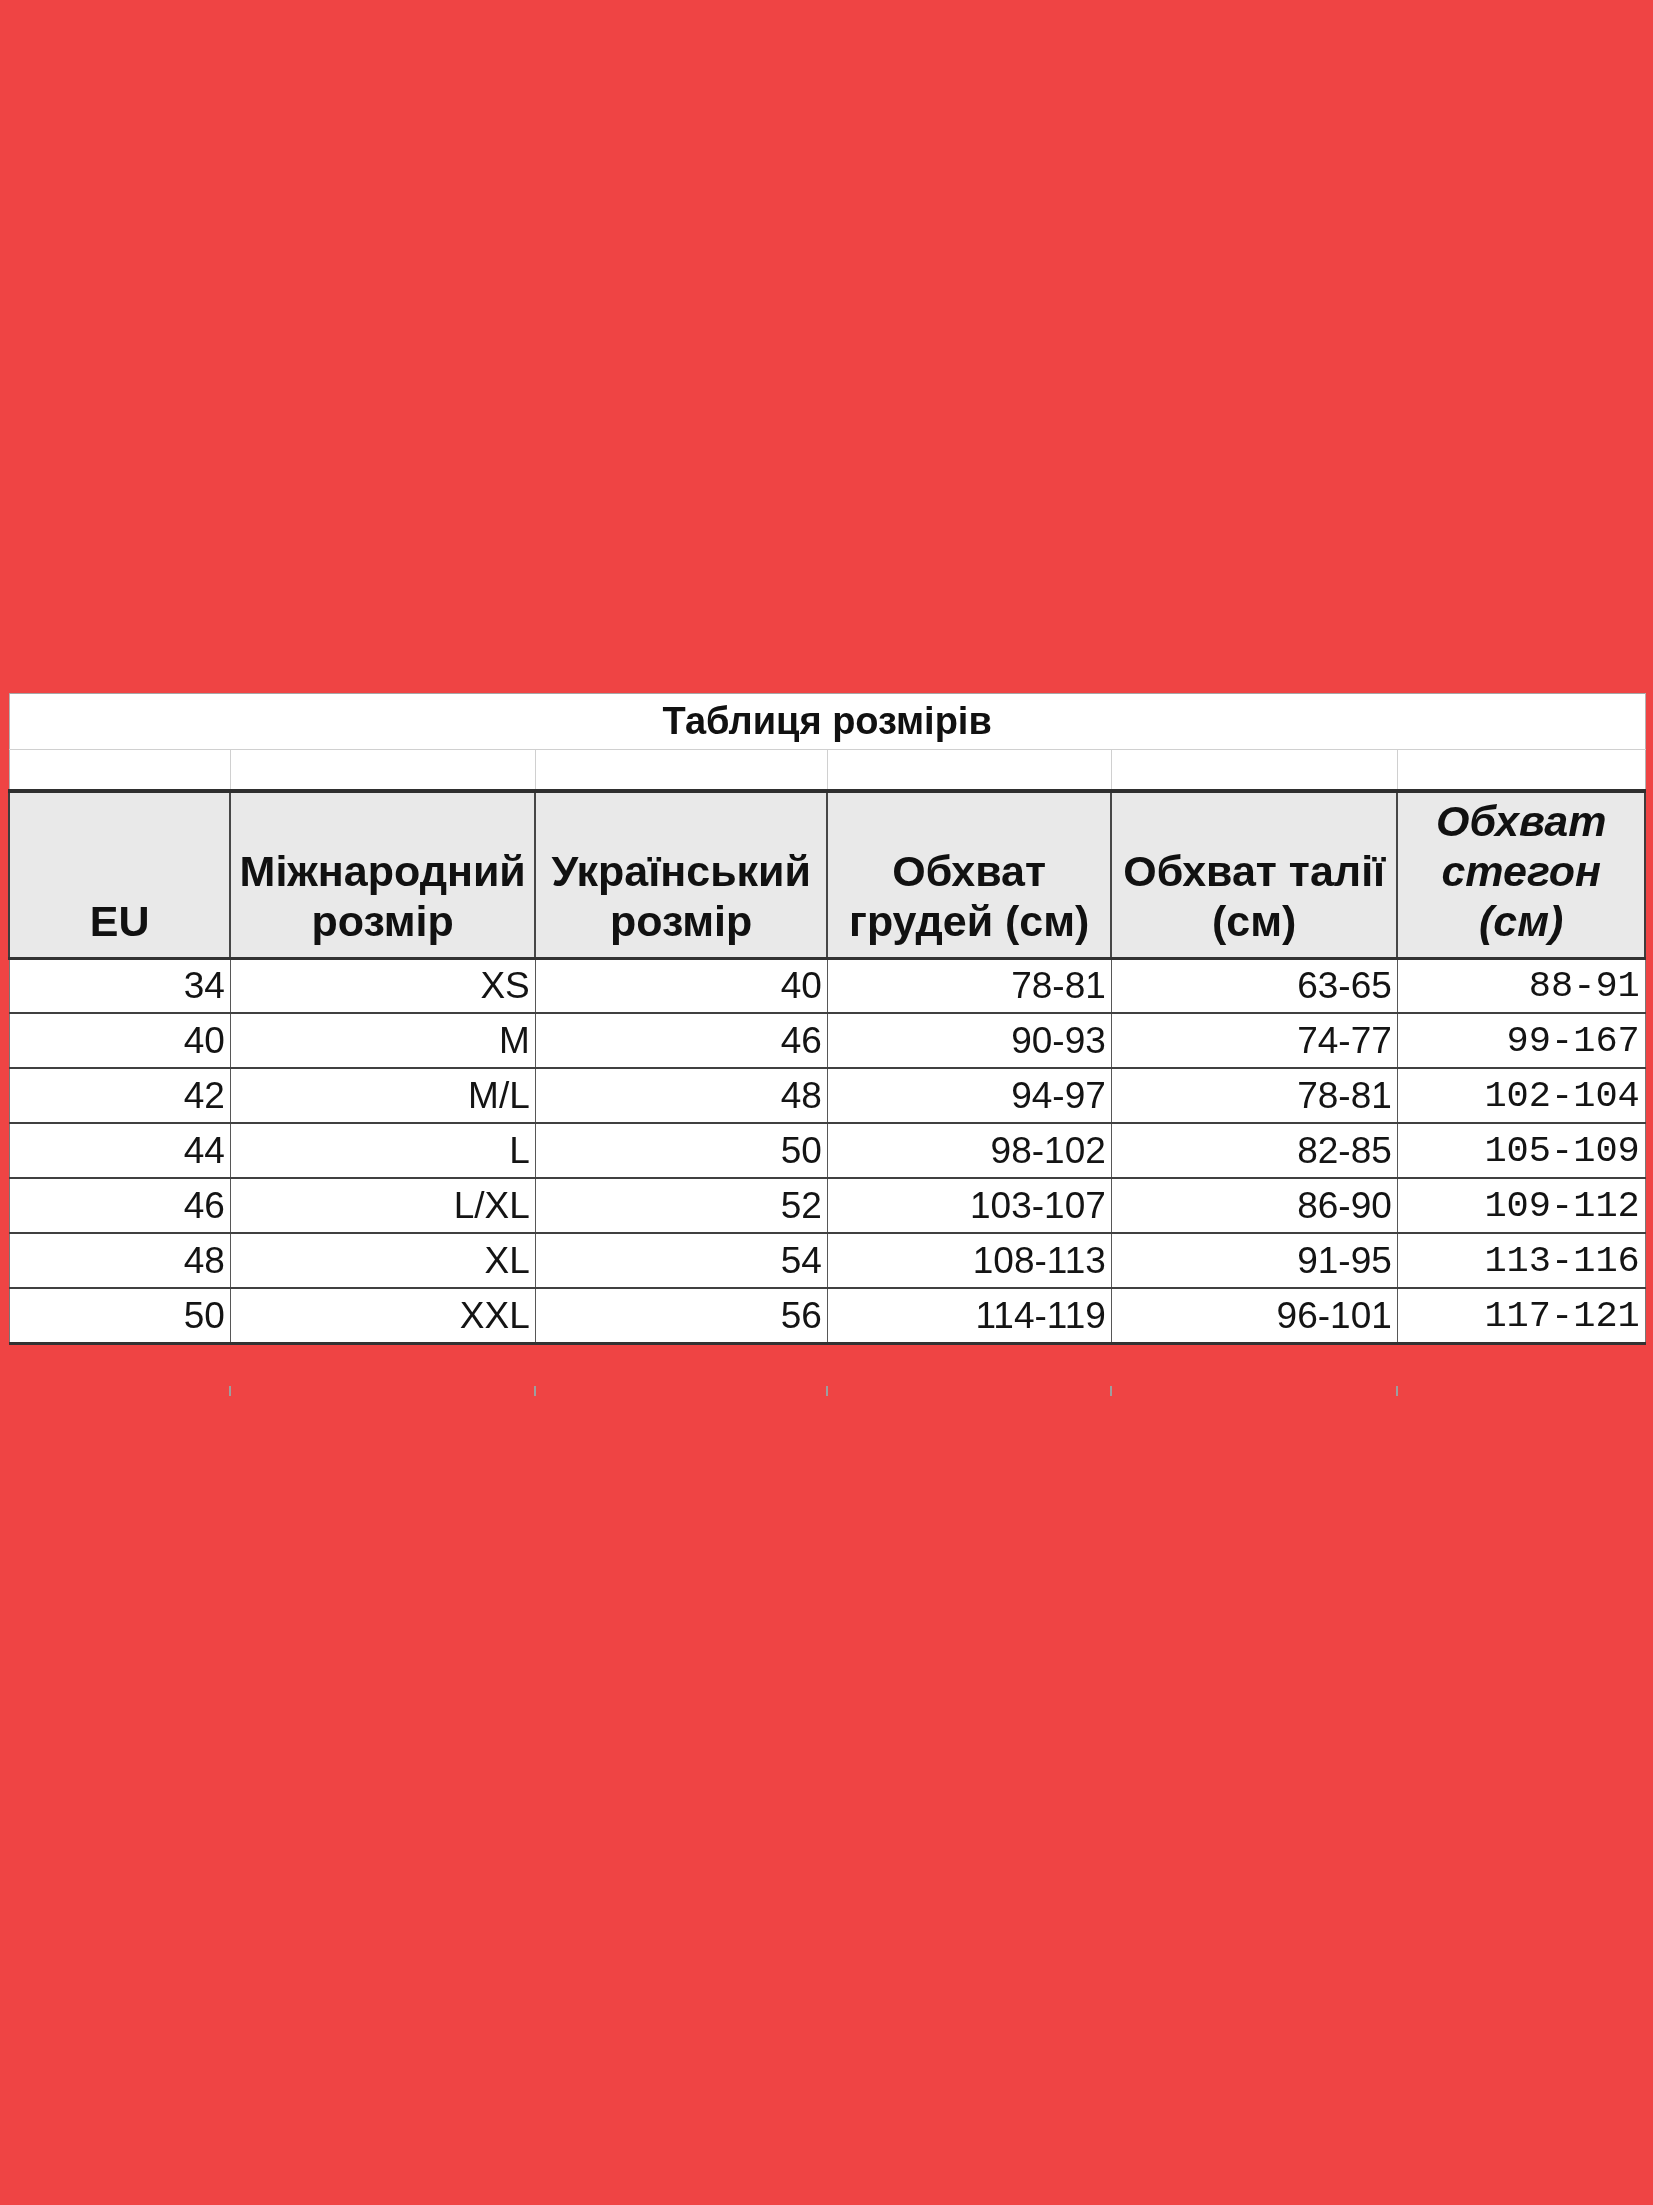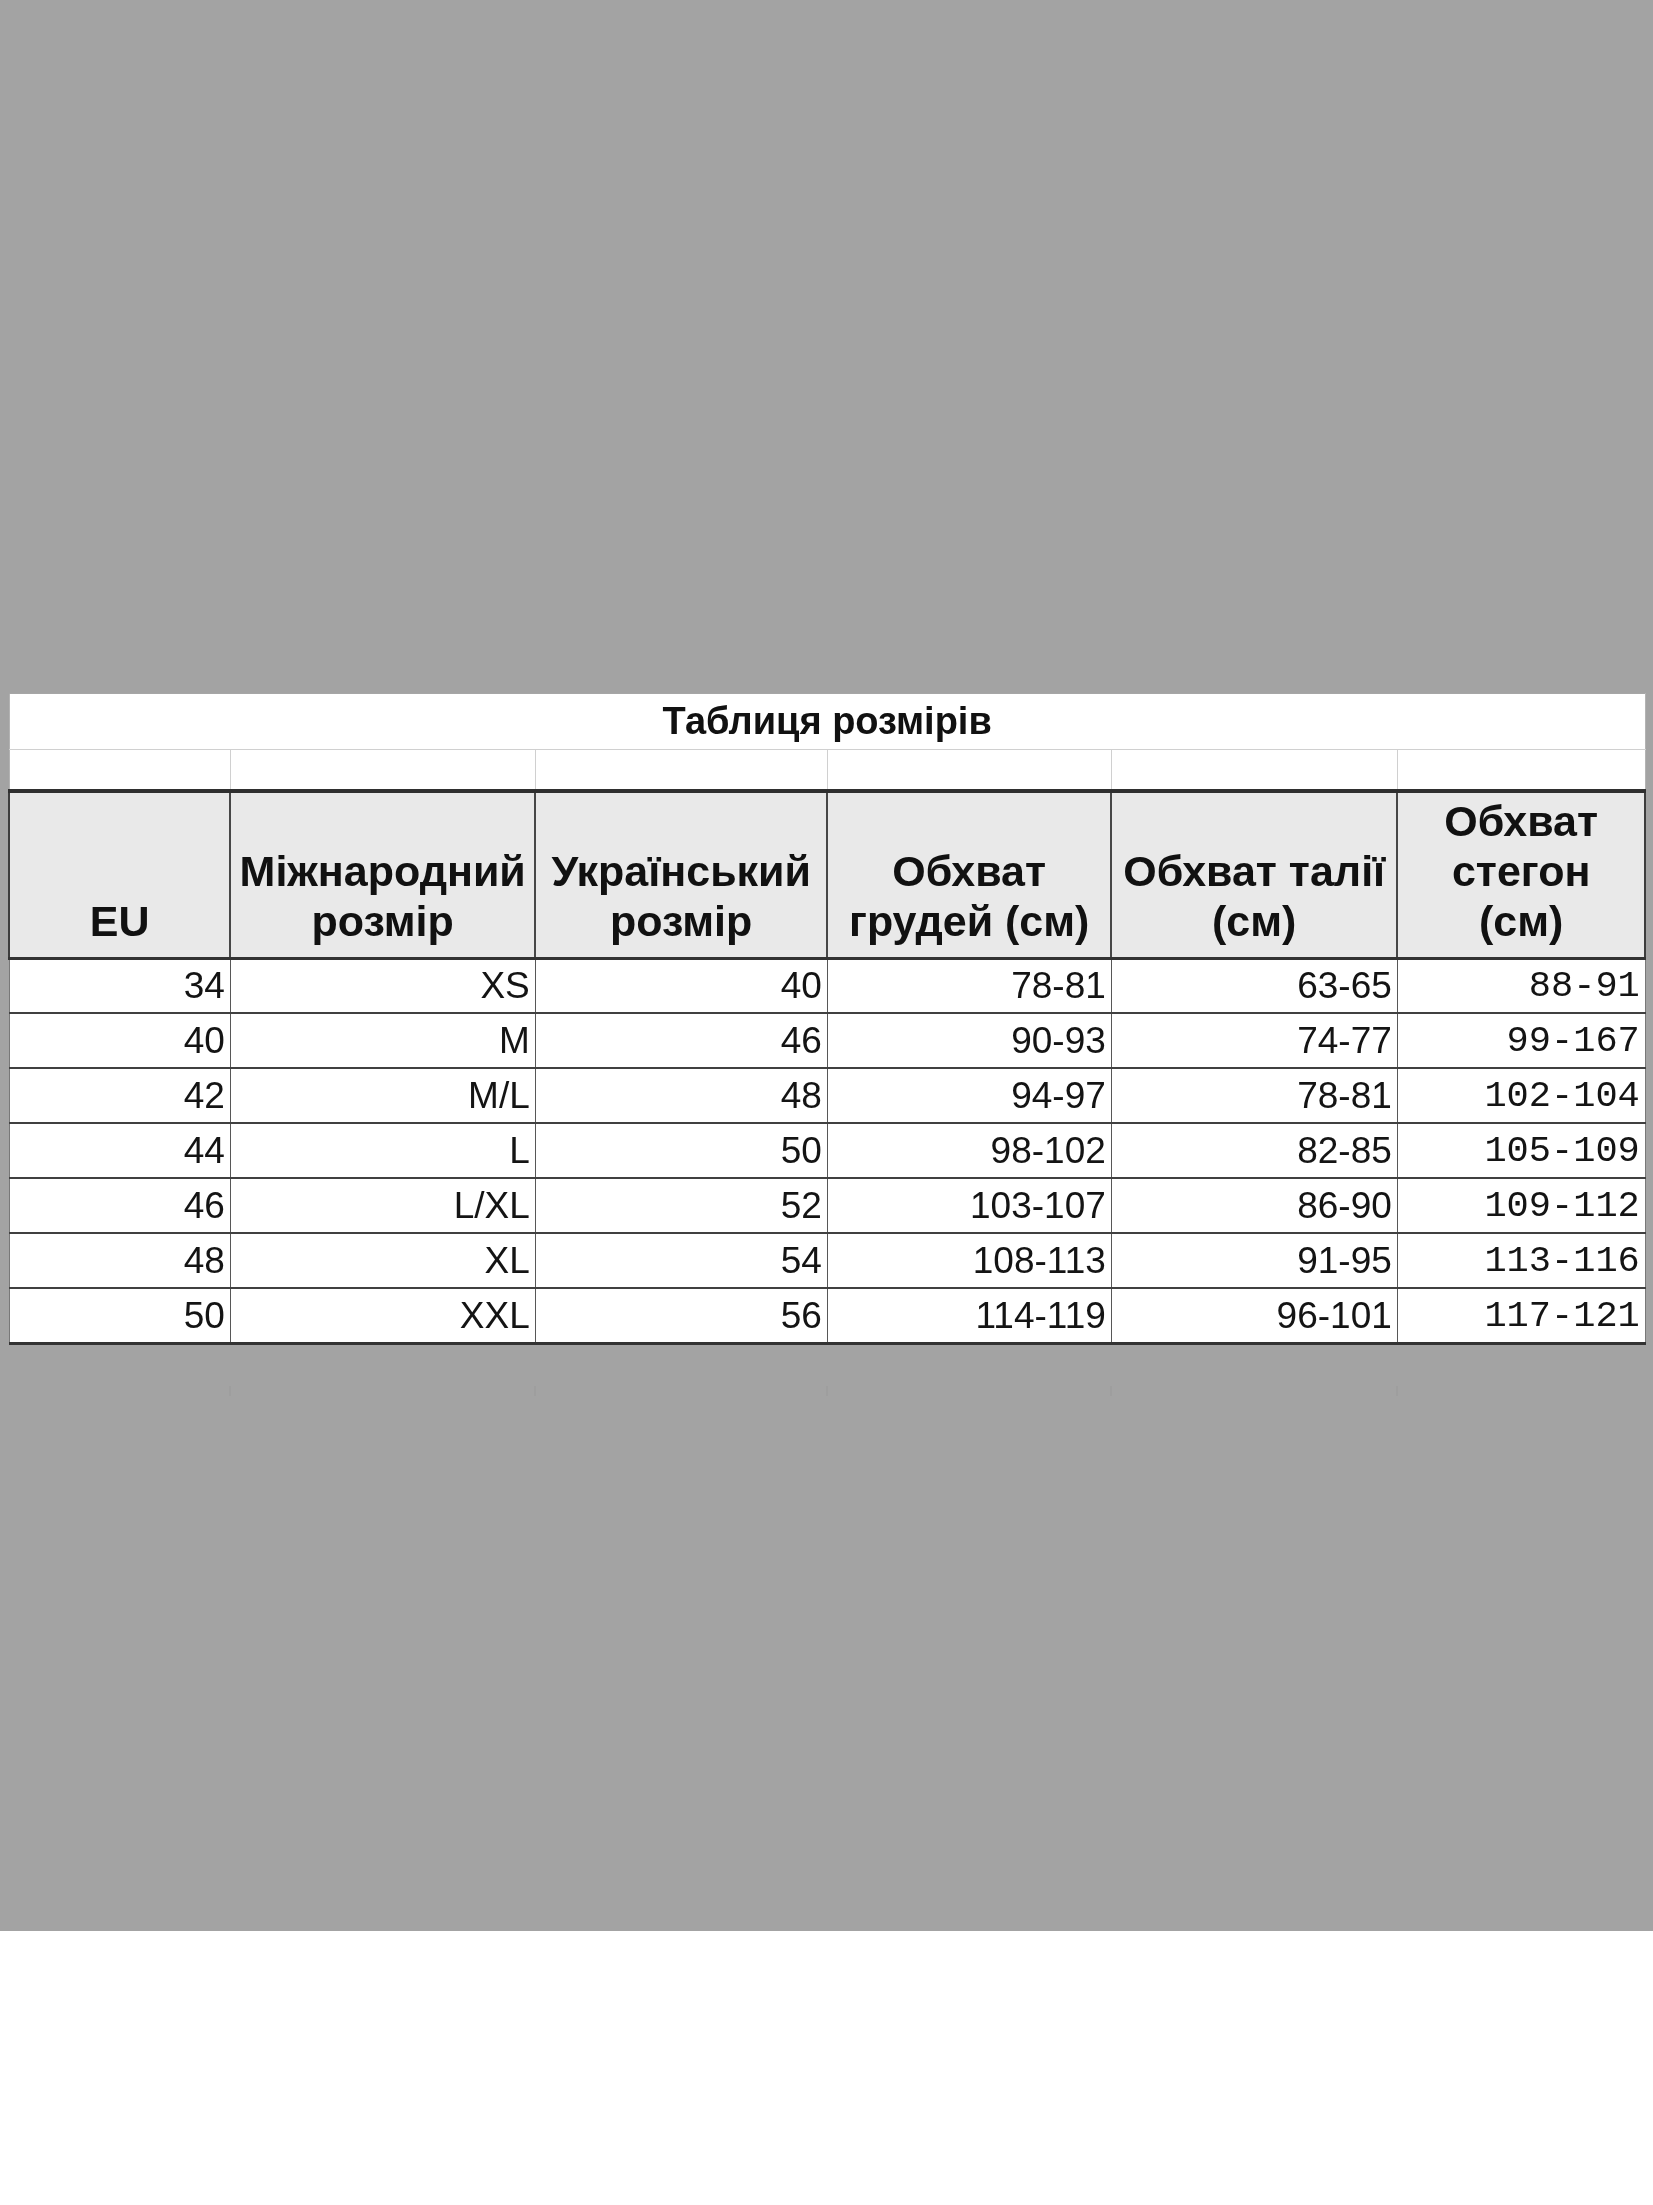--- a/index.html
+++ b/index.html
@@ -1,20 +1,20 @@
 <!DOCTYPE html>
 <html style="font-size:13px"><head>
 <meta charset="utf-8">
 <style>
   html, body { margin: 0; padding: 0; background: #ffffff; }
   .page {
     position: relative;
     width: 1654px;
-    height: 1931px;
-    background: #a3a3a3;
+    height: 2205px;
+    background: #ef4444;
     font-family: "Liberation Sans", sans-serif;
     color: #151515;
     overflow: hidden;
   }
   table.size-table {
     position: absolute;
     left: 8.2px;
     top: 693px;
     width: 1637px;
     border-collapse: collapse;
@@ -52,21 +52,21 @@
     border-right: 2.5px solid #474747;
     text-align: center;
     vertical-align: bottom;
     padding: 4.9px 6.5px 9.8px 6.5px;
     font-size: 43px;
     line-height: 1.16;
     font-weight: bold;
     color: #111111;
   }
   th.header-cell:first-child { border-left: 2.5px solid #3d3d3d; }
-  th.header-cell:last-child  { border-right: 2.5px solid #3d3d3d; }
+  th.header-cell:last-child  { border-right: 2.5px solid #3d3d3d; font-style: italic; }
   
   tr.data-row { height: 55px; }
   td.data-cell {
     background: #ffffff;
     border-top: 2.5px solid #404040;
     border-bottom: 2.5px solid #404040;
     border-left: 1.6px solid #575757;
     border-right: 1.6px solid #575757;
     text-align: right;
     vertical-align: middle;

